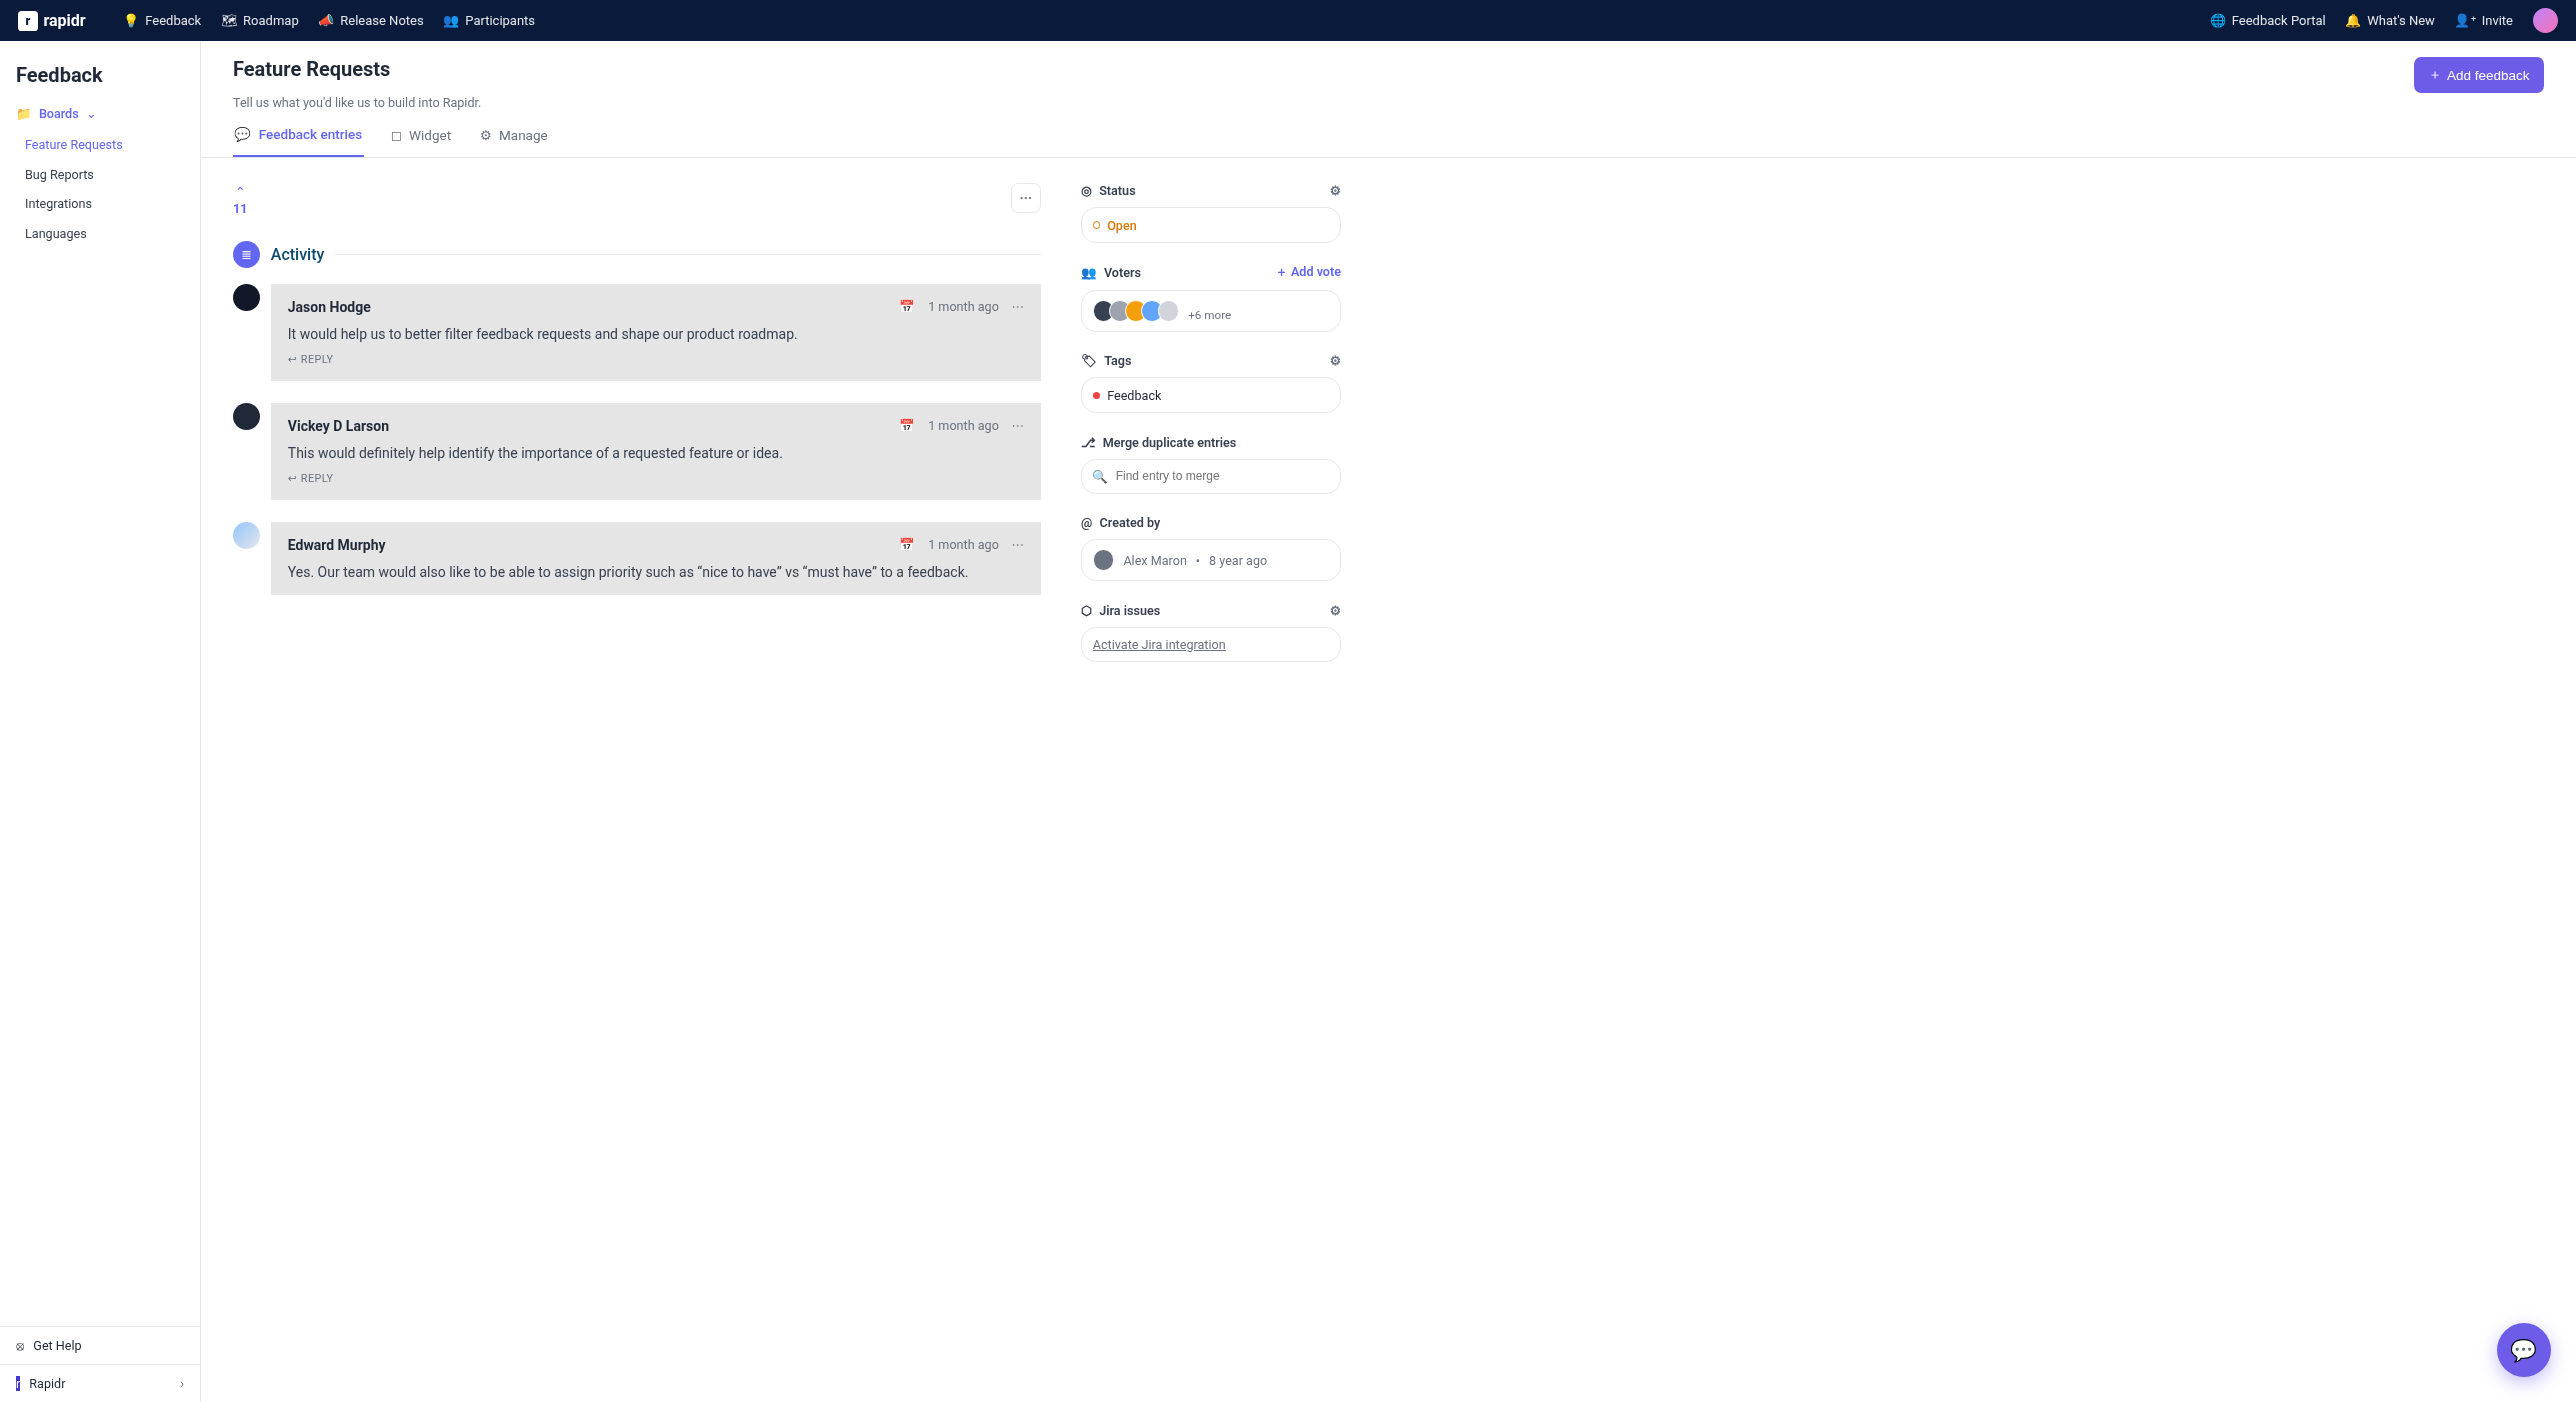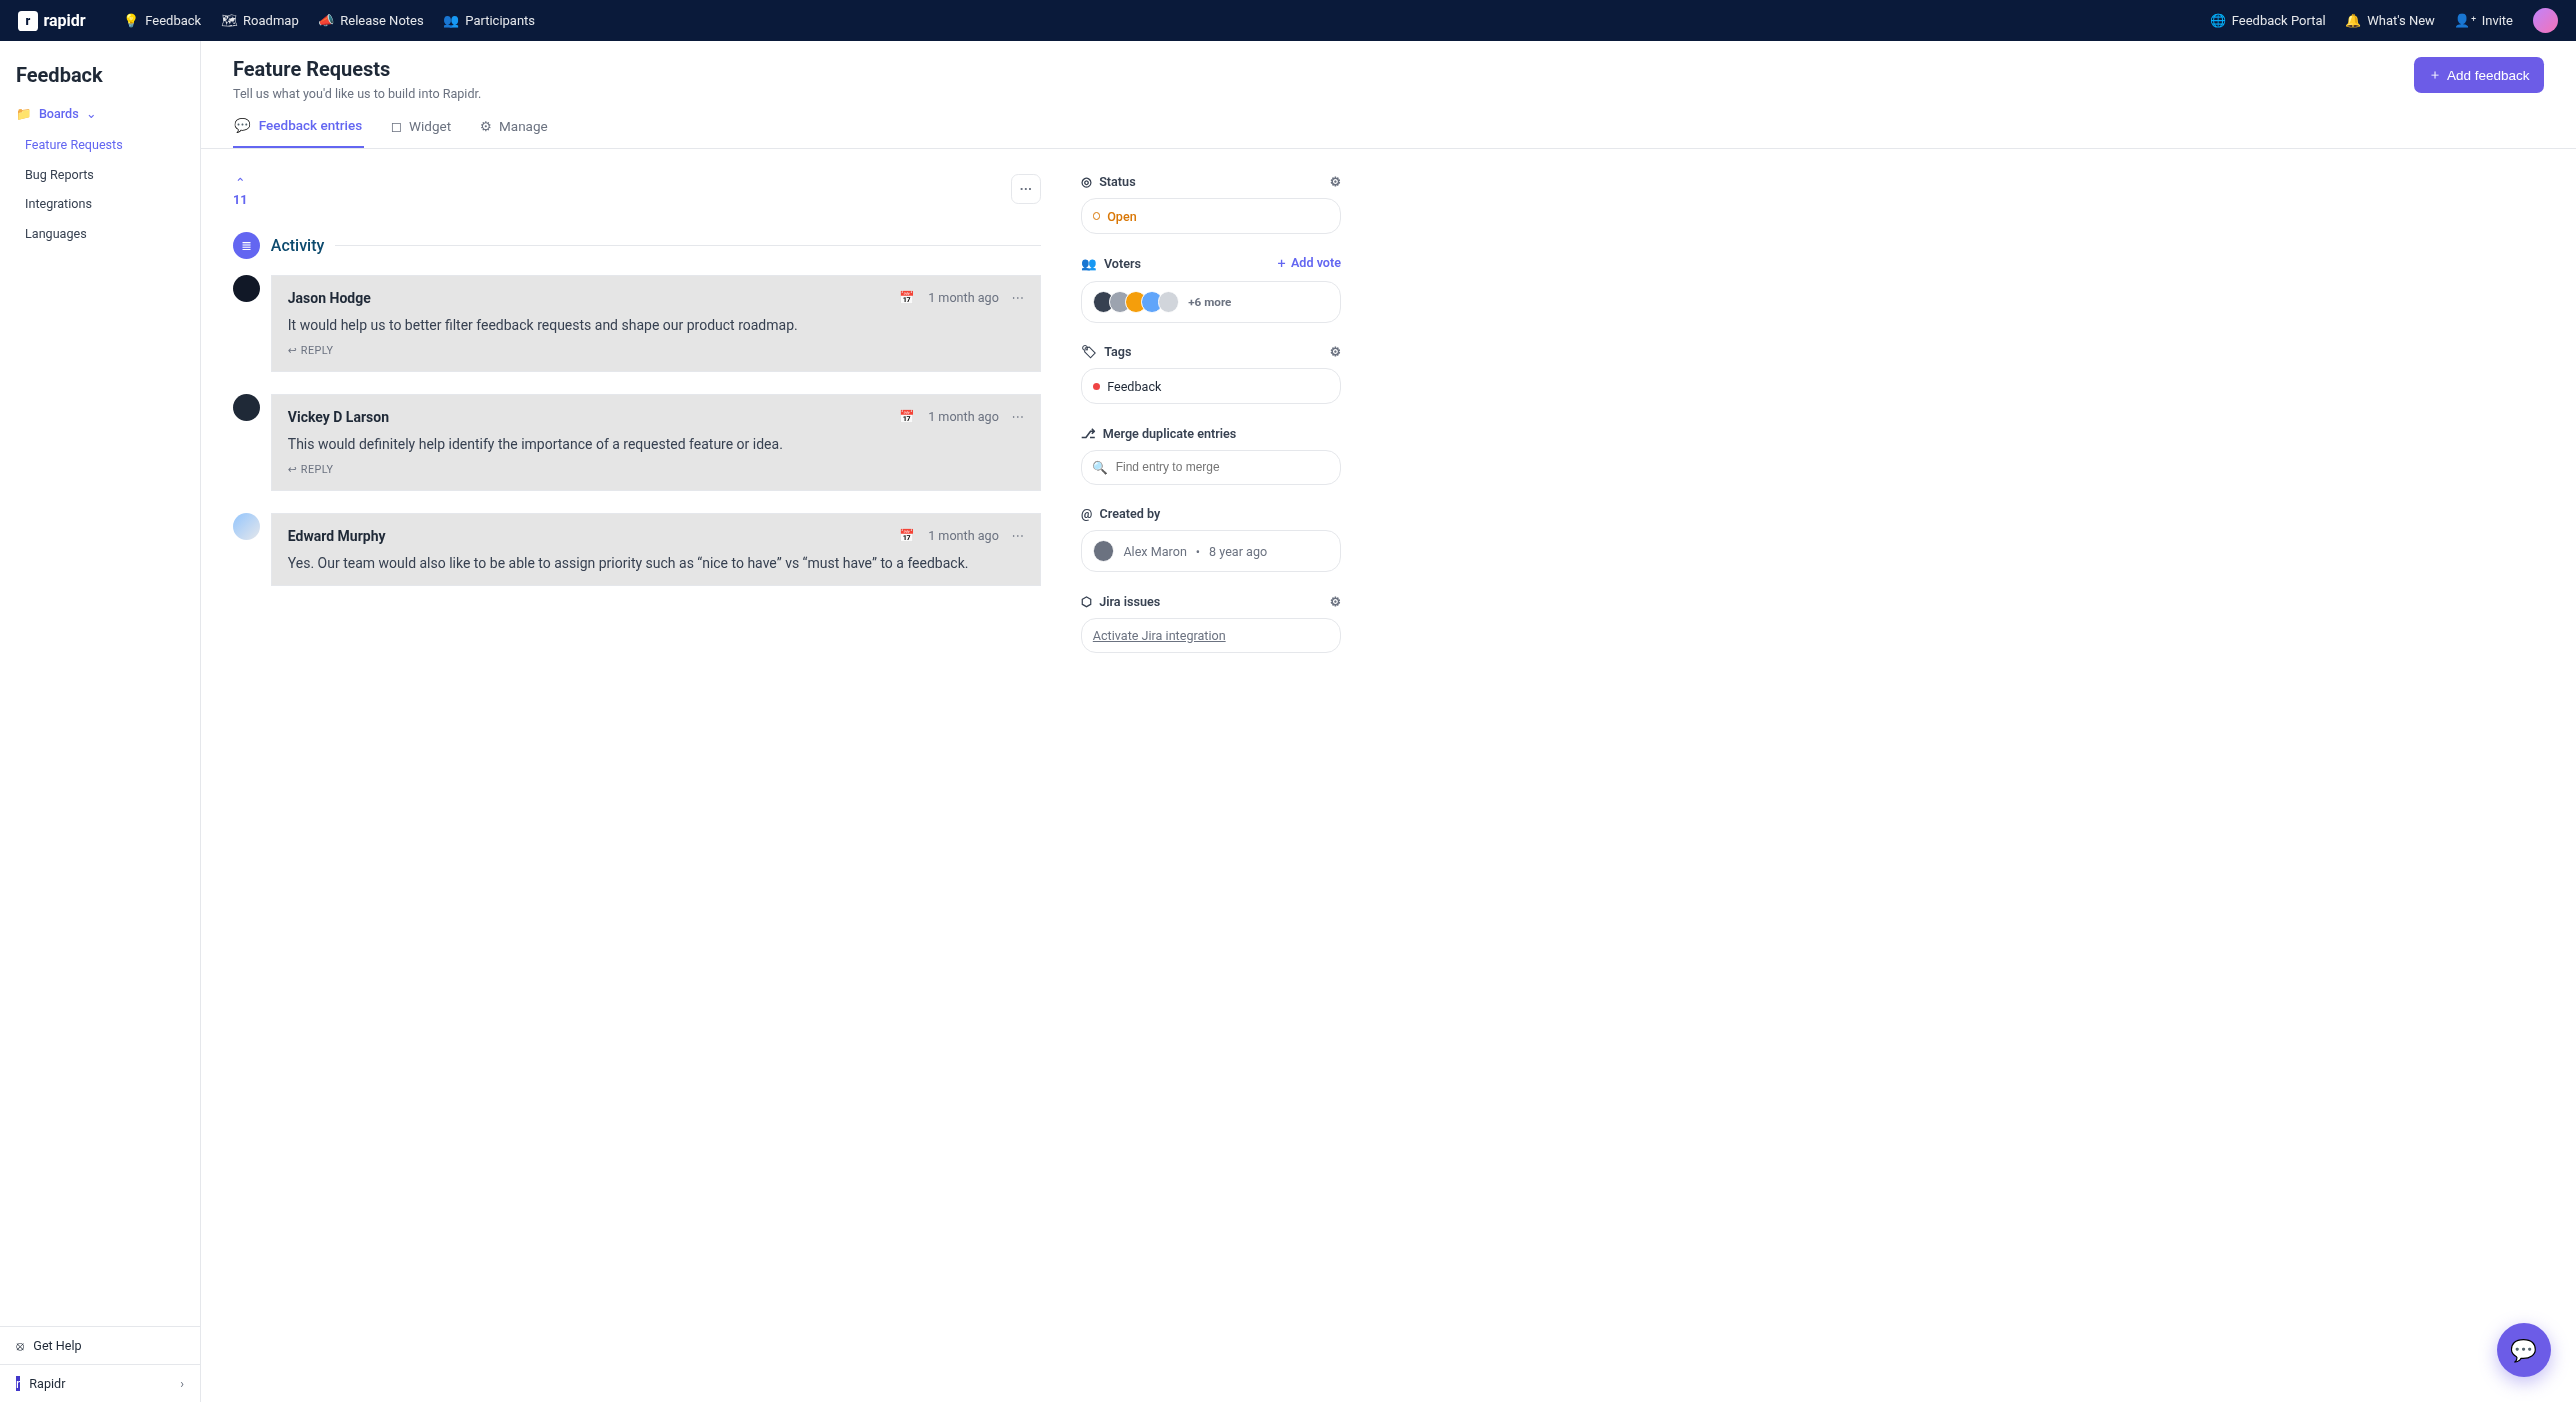--- a/index.html
+++ b/index.html
@@ -15,21 +15,21 @@
 .sidebar-title { font-size: 20px; font-weight: 700; padding: 21.6px 16px 16px; }
 .boards-header { display: flex; align-items: center; gap: 7.2px; color: #6366f1; padding: 3.6px 16px 9px; font-weight: 500; cursor:pointer; }
 .board-item { padding: 7.2px 16px 7.2px 25px; color: #374151; cursor: pointer; }
 .board-item.active { color: #6366f1; }
 .sidebar-bottom { margin-top: auto; }
 .help-row, .org-row { padding: 10.8px 16px; display:flex; align-items:center; gap:9px; border-top:0.9px solid #e5e7eb; cursor:pointer; }
 .org-row .org-chevron { margin-left:auto; color:#6b7280; }
 .main { flex: 1; overflow: auto; }
 .header-area { padding: 16px 32px 0; display:flex; justify-content:space-between; align-items:flex-start; }
 .page-title { font-size: 20px; font-weight: 700; }
-.page-subtitle { color: #6b7280; font-size: 12.6px; margin-top:5px; }
+.page-subtitle { color: #6b7280; font-size: 12.6px; margin-top:14px; }
 .add-btn { background: #6c5ce7; color: #fff; border: none; border-radius: 7.2px; padding: 9px 14.4px; font-size: 13.5px; display:inline-flex; align-items:center; gap:5.4px; cursor:pointer; font-weight:500; }
 .tabs { display:flex; gap: 25px; padding: 16px 32px 0; border-bottom:0.9px solid #e5e7eb; }
 .tab { display:inline-flex; align-items:center; gap:7.2px; padding: 0 1.8px 12.6px; color:#6b7280; cursor:pointer; font-size:13.5px; }
 .tab.active { color:#6366f1; border-bottom: 2.7px solid #6366f1; font-weight:500; }
 .content-row { display:flex; gap: 40px; padding: 25px 32px; }
 .entry-col { flex: 1; max-width: 808px; }
 .side-col { width: 260px; }
 .entry-head { display:flex; gap: 18px; align-items:flex-start; }
 .vote-box { display:flex; flex-direction:column; align-items:center; gap:1.8px; cursor:pointer; padding-top:3.6px; }
 .vote-box .chev { color:#6366f1; font-size:12.6px; line-height:1; }
@@ -51,21 +51,21 @@
 .comment-meta { margin-left:auto; display:flex; align-items:center; gap:12.6px; color:#6b7280; font-size:12.6px; }
 .comment-body { margin-top:10.8px; font-size:14px; color:#374151; }
 .reply-btn { margin-top:10.8px; color:#6b7280; font-size:10.8px; letter-spacing:0.4px; display:inline-flex; align-items:center; gap:3.6px; cursor:pointer; }
 .side-section { margin-bottom: 21.6px; }
 .side-head { display:flex; align-items:center; gap:7.2px; color:#374151; font-weight:600; margin-bottom:9px; }
 .side-head .gear { margin-left:auto; color:#6b7280; cursor:pointer; }
 .box { border:0.9px solid #e5e7eb; border-radius:15px; padding:9px 10.8px; }
 .status-chip { color:#d97706; display:inline-flex; align-items:center; gap:7.2px; font-weight:500; }
 .status-dot { width:7.2px; height:7.2px; border:1.8px solid #d97706; border-radius:50%; display:inline-block; }
 .addvote { color:#6366f1; margin-left:auto; font-size:12.6px; cursor:pointer; }
-.voter-avatars { display:flex; align-items:center;font-weight:bold; }
+.voter-avatars { display:flex; align-items:flex-end; }
 .vav { width:21.6px; height:21.6px; border-radius:50%; background:#9ca3af; margin-left:-5.4px; border:1.8px solid #fff; }
 .vav:first-child{margin-left:0;}
 .more-voters { margin-left:9px; color:#6b7280; font-size:11.7px; }
 .tag-chip { display:inline-flex; align-items:center; gap:7.2px; }
 .tag-dot { width:7.2px; height:7.2px; border-radius:50%; background:#ef4444; display:inline-block; }
 .merge-input { width:100%; border:none; outline:none; font-size:12px; background:transparent; }
 .merge-box { display:flex; align-items:center; gap:7.2px; }
 .createdby-row { display:flex; align-items:center; gap:9px; color:#6b7280; }
 .jira-link { color:#6b7280; text-decoration:underline; cursor:pointer; }
 .fab { position:fixed; bottom:25px; right:25px; width:54px; height:54px; border-radius:50%; background:#6c5ce7; color:#fff; display:flex; align-items:center; justify-content:center; font-size:21.6px; cursor:pointer; box-shadow:0 5.4px 18px rgba(108,92,231,0.4); }

